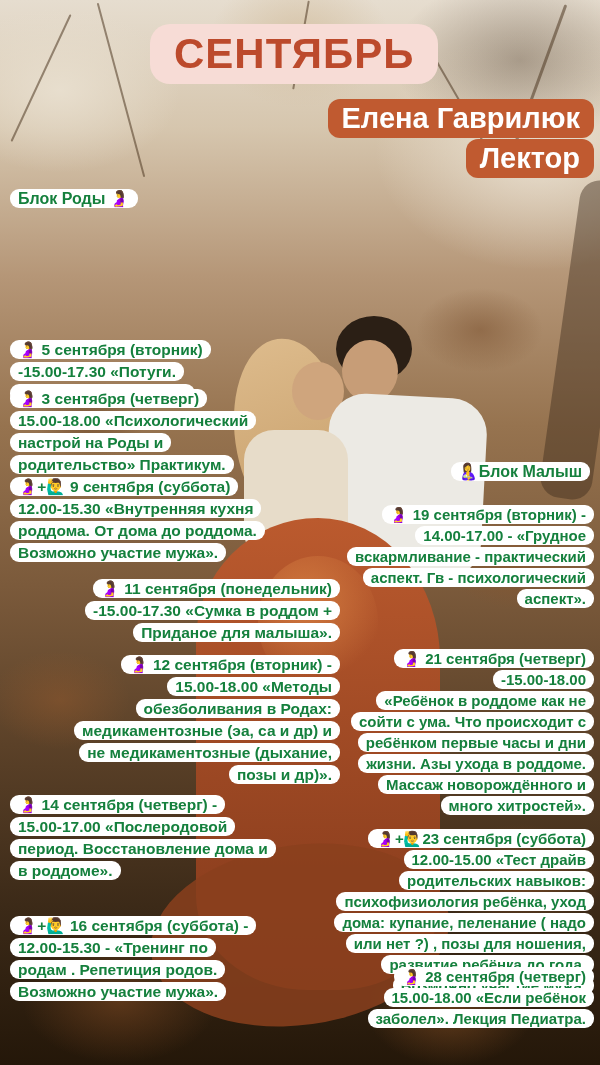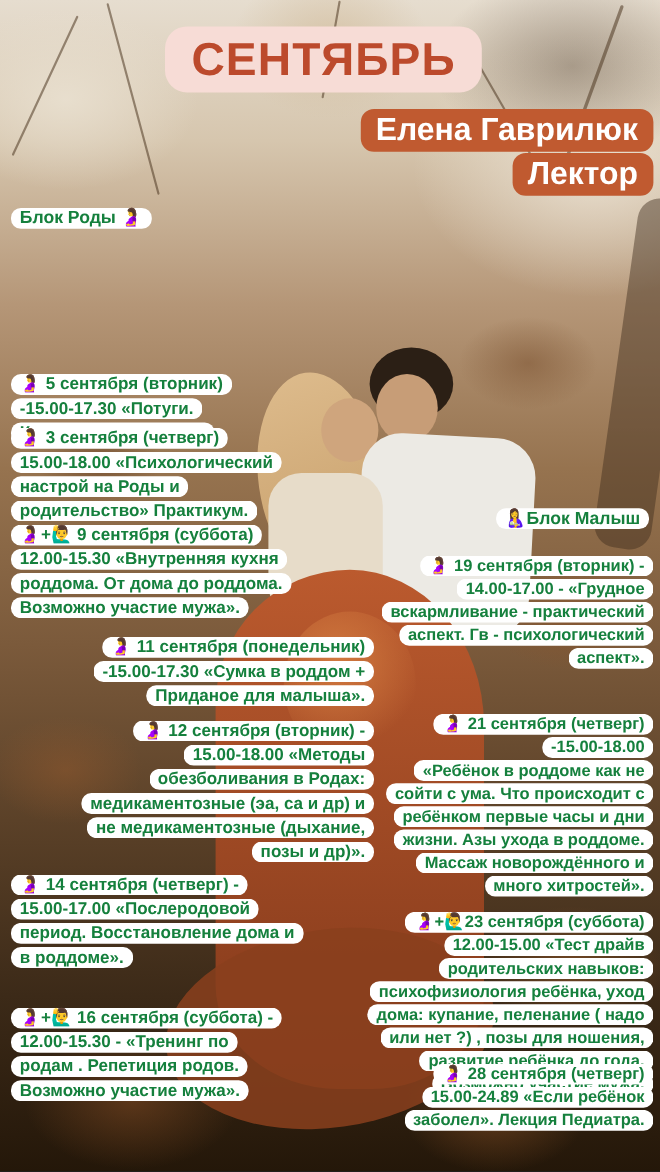--- a/index.html
+++ b/index.html
@@ -166,17 +166,17 @@
 12.00-15.00 «Тест драйв
 родительских навыков:
 психофизиология ребёнка, уход
 дома: купание, пеленание ( надо
 или нет ?) , позы для ношения,
 развитие ребёнка до года.
 Возможно участие мужа.</span>
   </div>
   <div class="bub rc" style="top:966px;">
     <span>🤰 28 сентября (четверг)
-15.00-24.89 «Если ребёнок
+15.00-18.00 «Если ребёнок
 заболел». Лекция Педиатра.</span>
   </div>
 
 </div>
 
 </body></html>

